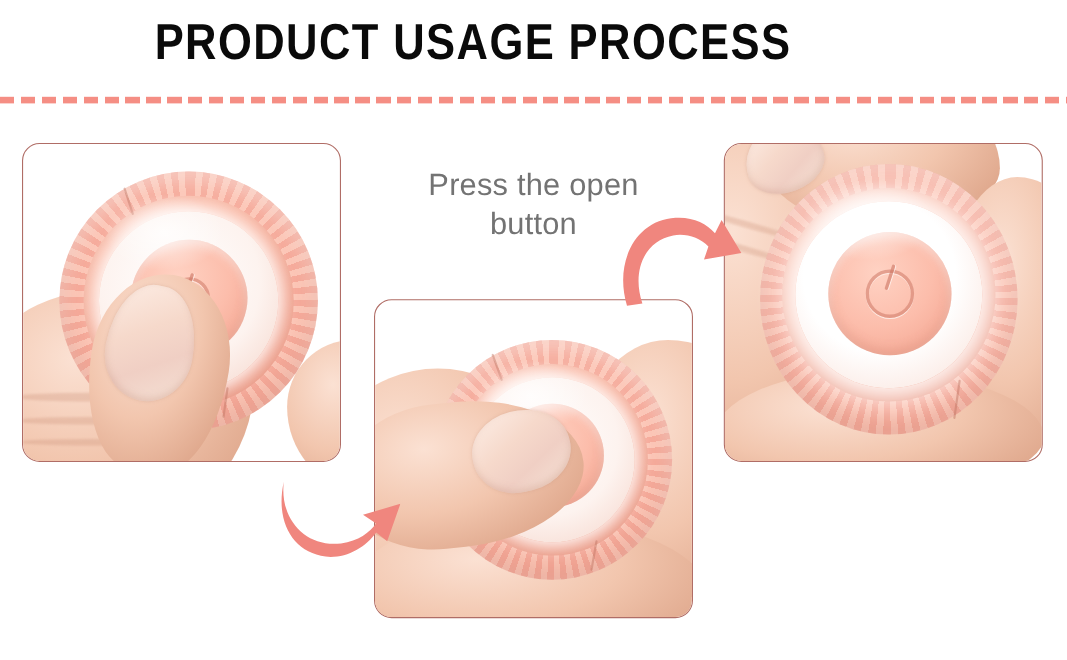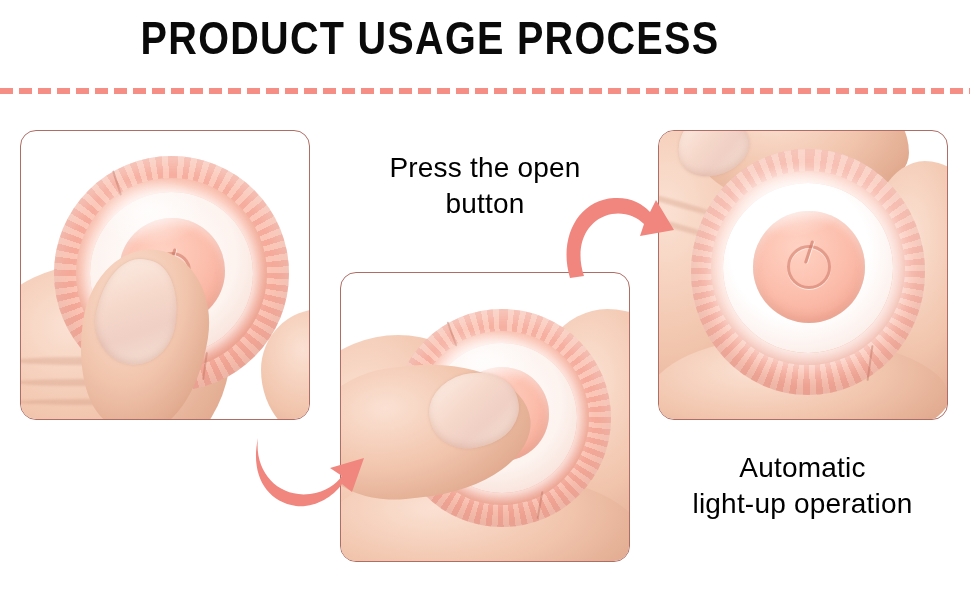--- a/index.html
+++ b/index.html
@@ -160,21 +160,21 @@
     border-radius: 50%;
     filter: blur(1px);
   }
 
   
   .caption {
     position: absolute;
     font-family: "Liberation Sans", sans-serif;
     font-size: 28px;
     font-weight: 400;
-    color: #000000;
+    color: #737373;
     text-align: center;
     line-height: 1.28;
     letter-spacing: 0.2px;
     white-space: pre-line;
   }
   .caption-1 { left: 10px;  top: 452px; width: 310px; }
   .caption-2 { left: 330px; top: 150px; width: 310px; }
   .caption-3 { left: 640px; top: 450px; width: 325px; }
 
   
@@ -294,16 +294,14 @@
                L 112 44
                L 78 50
                L 82 38
                C 74 30, 62 26, 50 28
                C 24 33, 12 60, 22 90 Z" fill="#f0867e"></path>
     </svg>
   </div>
 
   <div class="caption caption-2">Press the open
 button</div>
-  <div class="caption caption-3">Automatic
-light-up operation</div>
 
 </div>
 
 </body></html>

